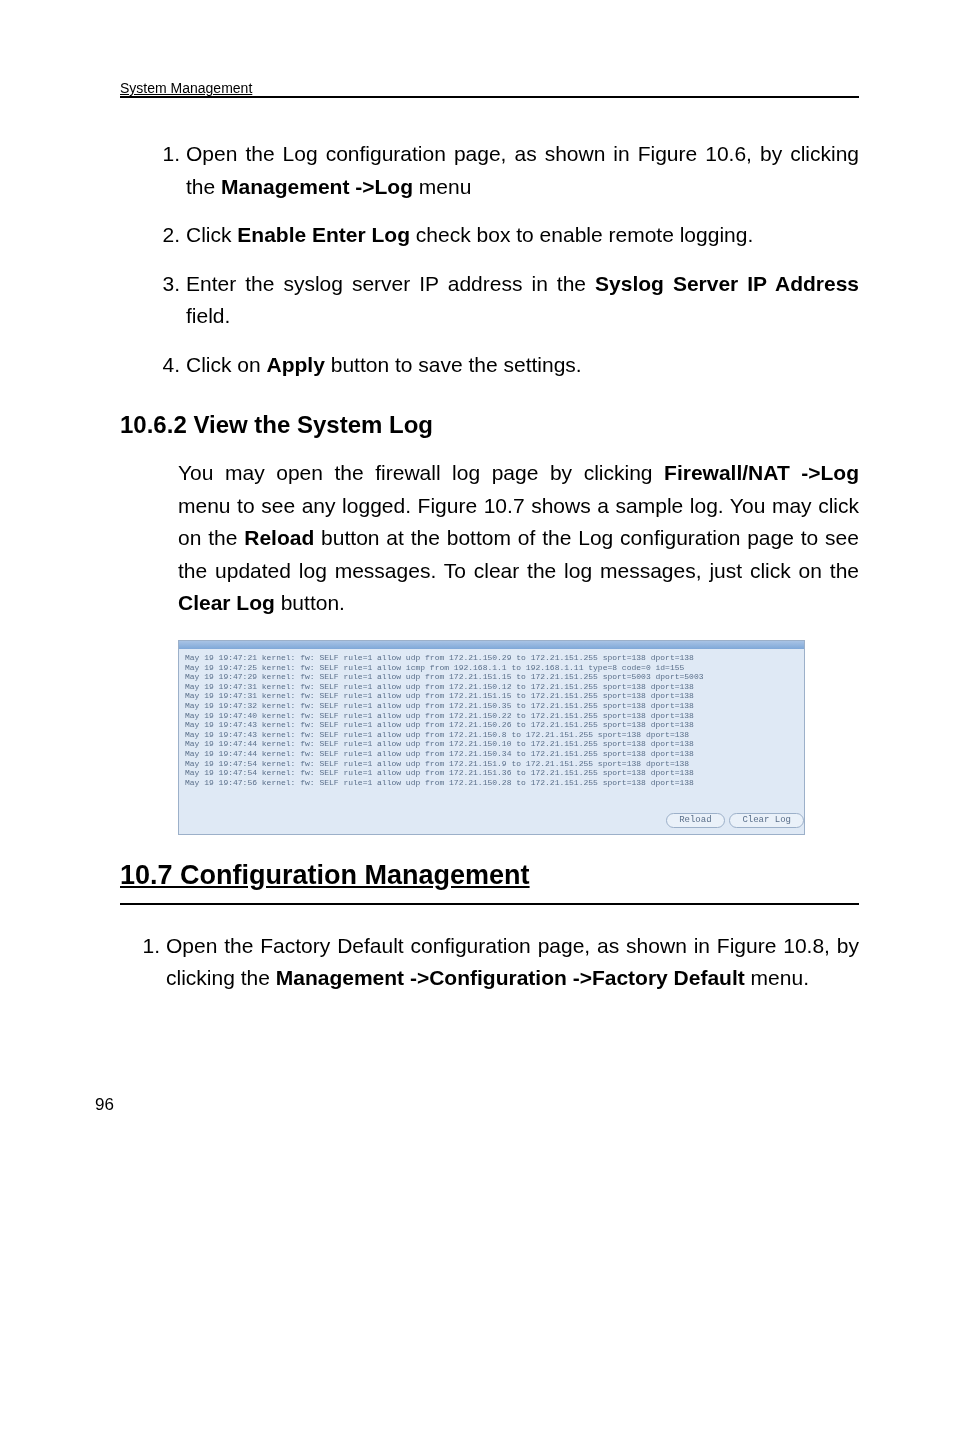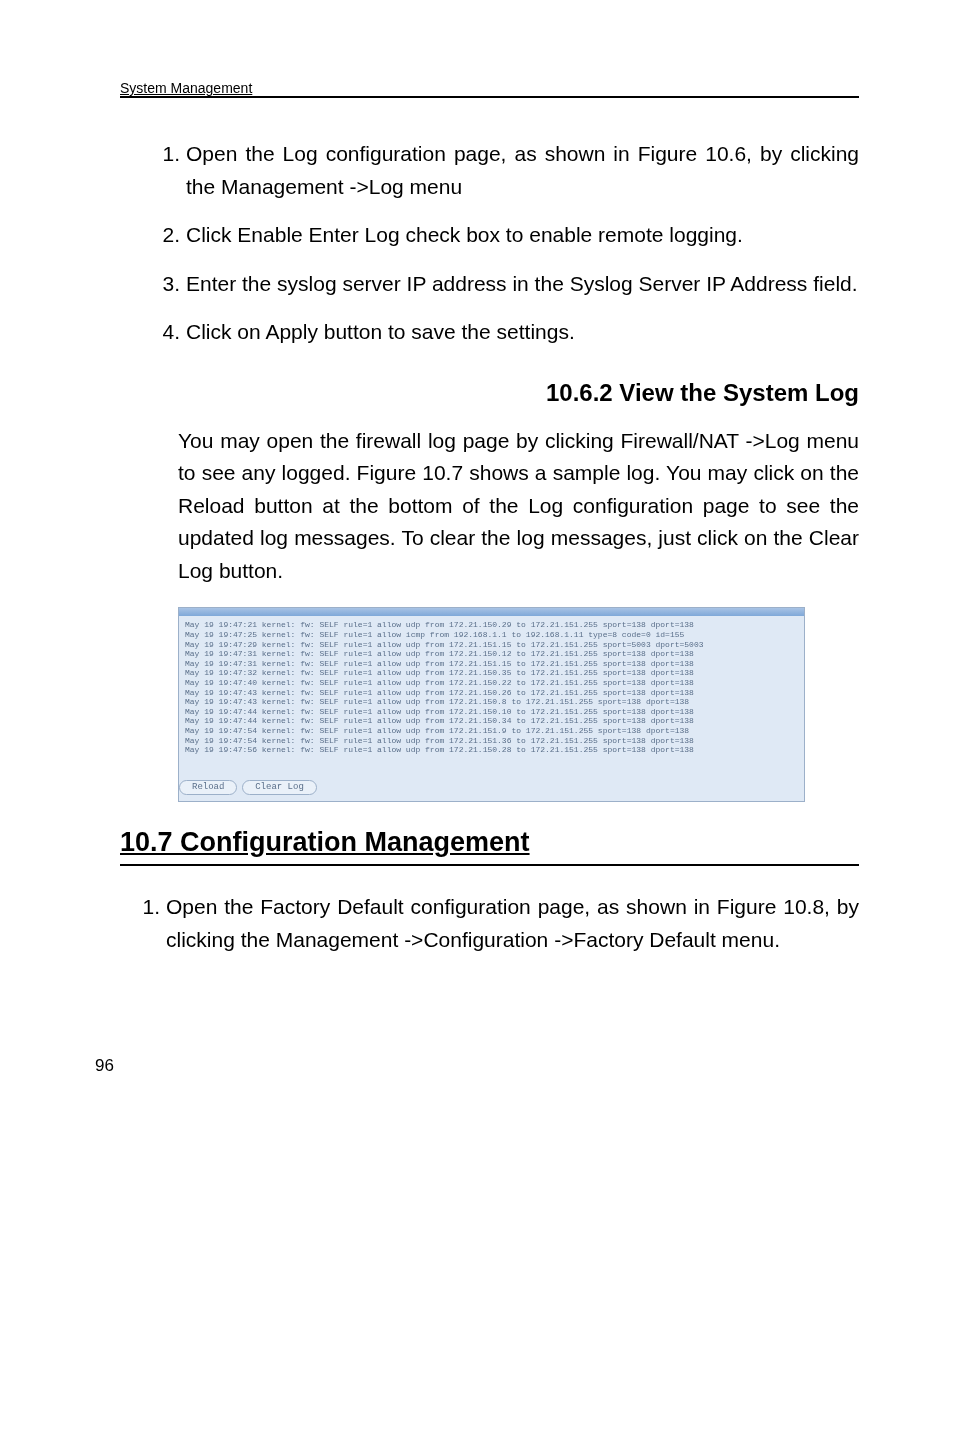--- a/index.html
+++ b/index.html
@@ -39,39 +39,38 @@
   }
   .numlist .num {
     width: 30px;
     flex: none;
     text-align: right;
     margin-right: 6px;
   }
   .numlist .body {
     flex: 1;
   }
-  .bold { font-weight: normal; }
+  .bold { font-weight: bold; }
   .subsubhead {
     font-size: 24px;
     font-weight: bold;
     margin: 22px 0 18px 0;
-    text-align: right;
   }
   .bodytext {
     margin-left: 58px;
     font-size: 21px;
     line-height: 1.55;
     text-align: justify;
     margin-bottom: 14px;
   }
   .sechead {
     font-size: 27px;
     font-weight: bold;
     border-bottom: 2px solid #000;
-    padding-bottom: 6px;
+    padding-bottom: 12px;
     margin: 25px 0 25px 0;
   }
   .sechead span { text-decoration: underline; }
   .figcap {
     text-align: center;
     font-weight: bold;
     font-style: italic;
     font-size: 20px;
     margin: 15px 0 25px 0;
   }
@@ -89,21 +88,21 @@
   .figbox .bar {
     height: 8px;
     background: linear-gradient(#a8c3e5, #7fa8d8);
   }
   .figbox .logarea {
     padding: 4px 6px;
     min-height: 150px;
     white-space: pre;
   }
   .figbox .btnrow {
-    text-align: left;
+    text-align: right;
     padding: 6px 0;
   }
   .ovalbtn {
     display: inline-block;
     border: 1px solid #9cb0c9;
     background: #eaf1f9;
     border-radius: 10px;
     padding: 1px 12px;
     font-size: 9px;
     color: #5a6f8a;

